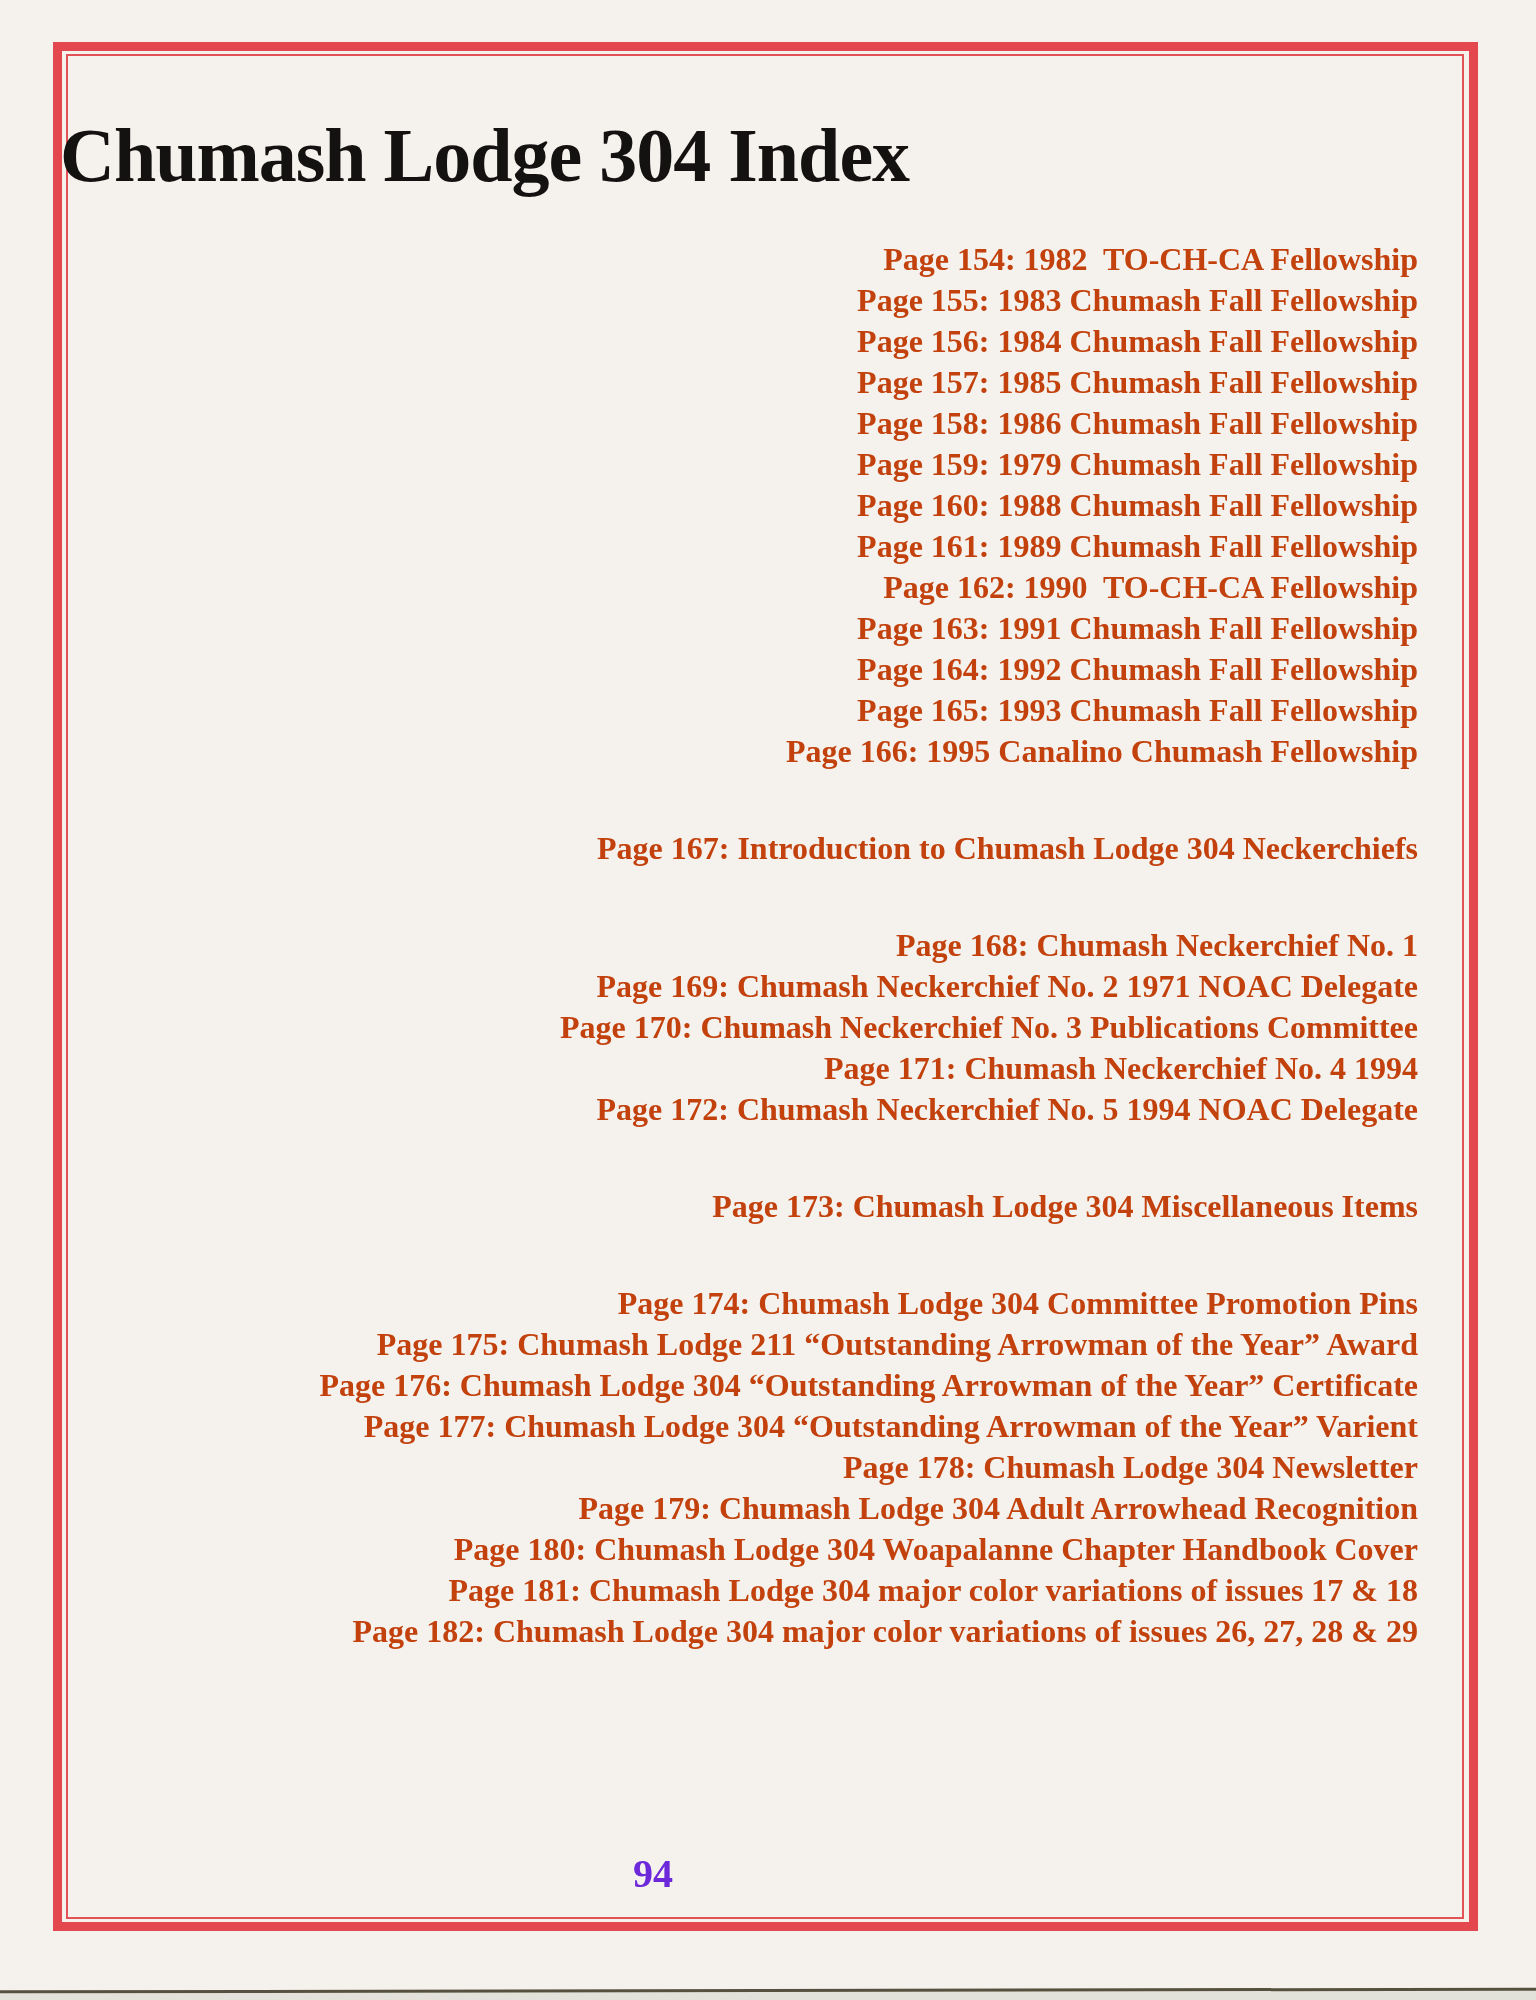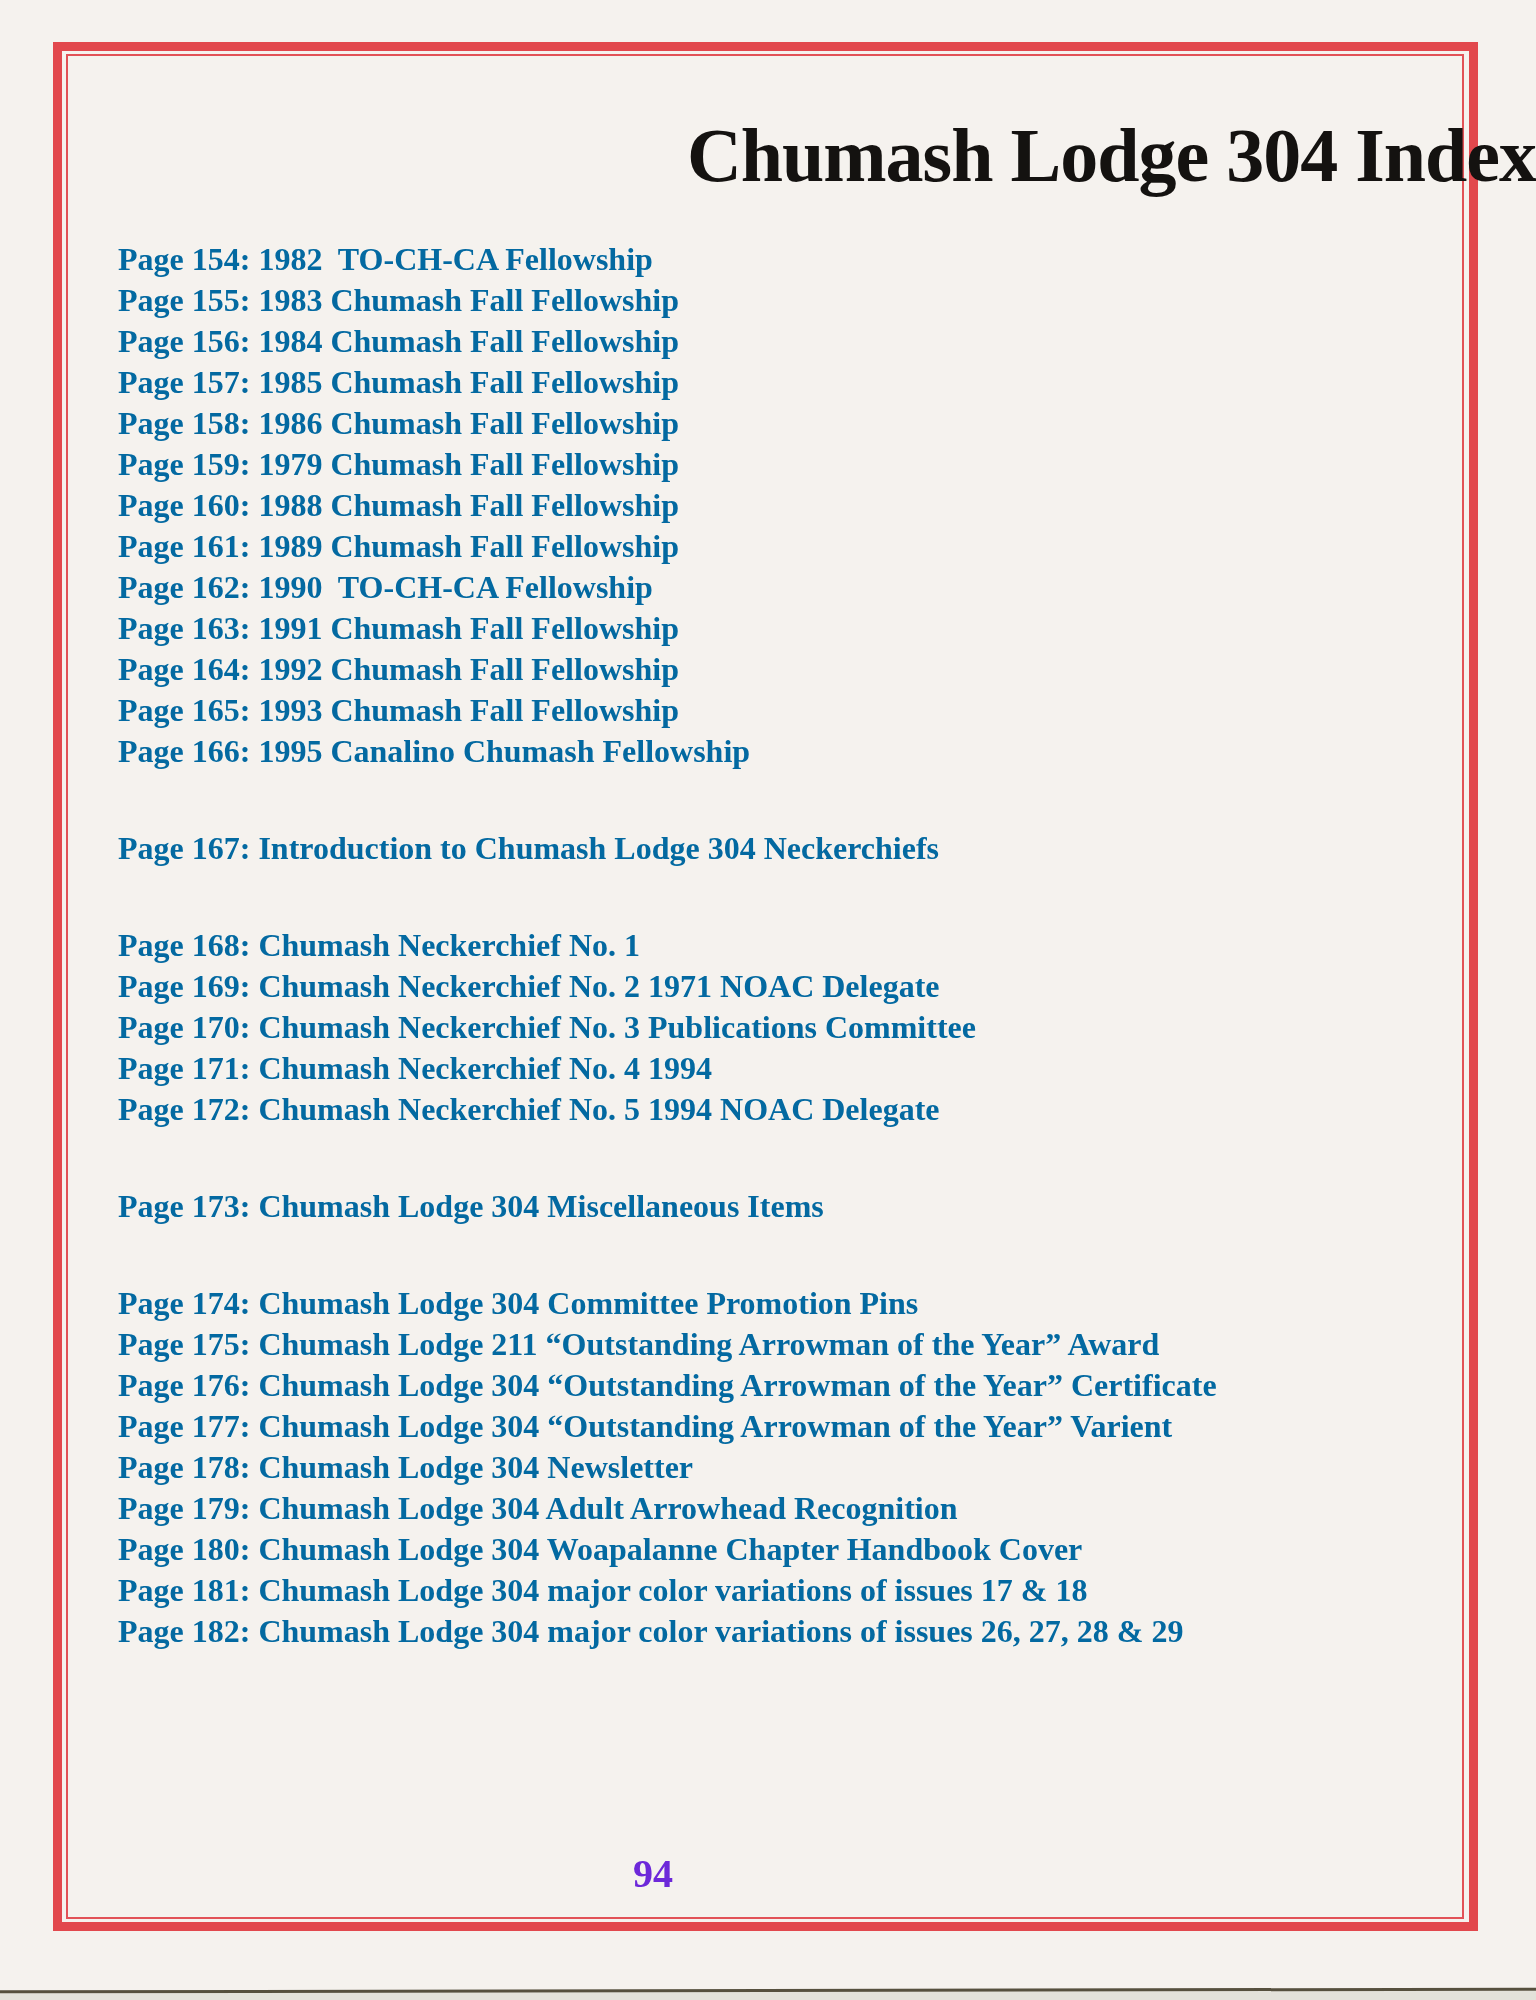--- a/index.html
+++ b/index.html
@@ -23,35 +23,36 @@
     left: 66px; top: 54px;
     width: 1398px; height: 1865px;
     border: 2px solid #e25257;
   }
 
   .page-title {
     position: absolute;
     top: 112px; left: 0;
     width: 1536px;
     padding-left: 60px;
-    text-align: right;
+    text-align: left;
     font-size: 76px;
     font-weight: bold;
     letter-spacing: -1px;
     color: #141210;
   }
 
   .index {
     position: absolute;
     left: 118px; top: 239px;
     width: 1300px;
-    color: #0369a1;
+    color: #c2410c;
     font-size: 32px;
     line-height: 41px;
     font-weight: bold;
+    text-align: right;
   }
   .index-section + .index-section { margin-top: 56px; }
   .index-entry { white-space: pre-wrap; }
 
   .page-number {
     position: absolute;
     top: 1850px; left: 633px;
     width: 200px;
     text-align: left;
     font-size: 40px;

